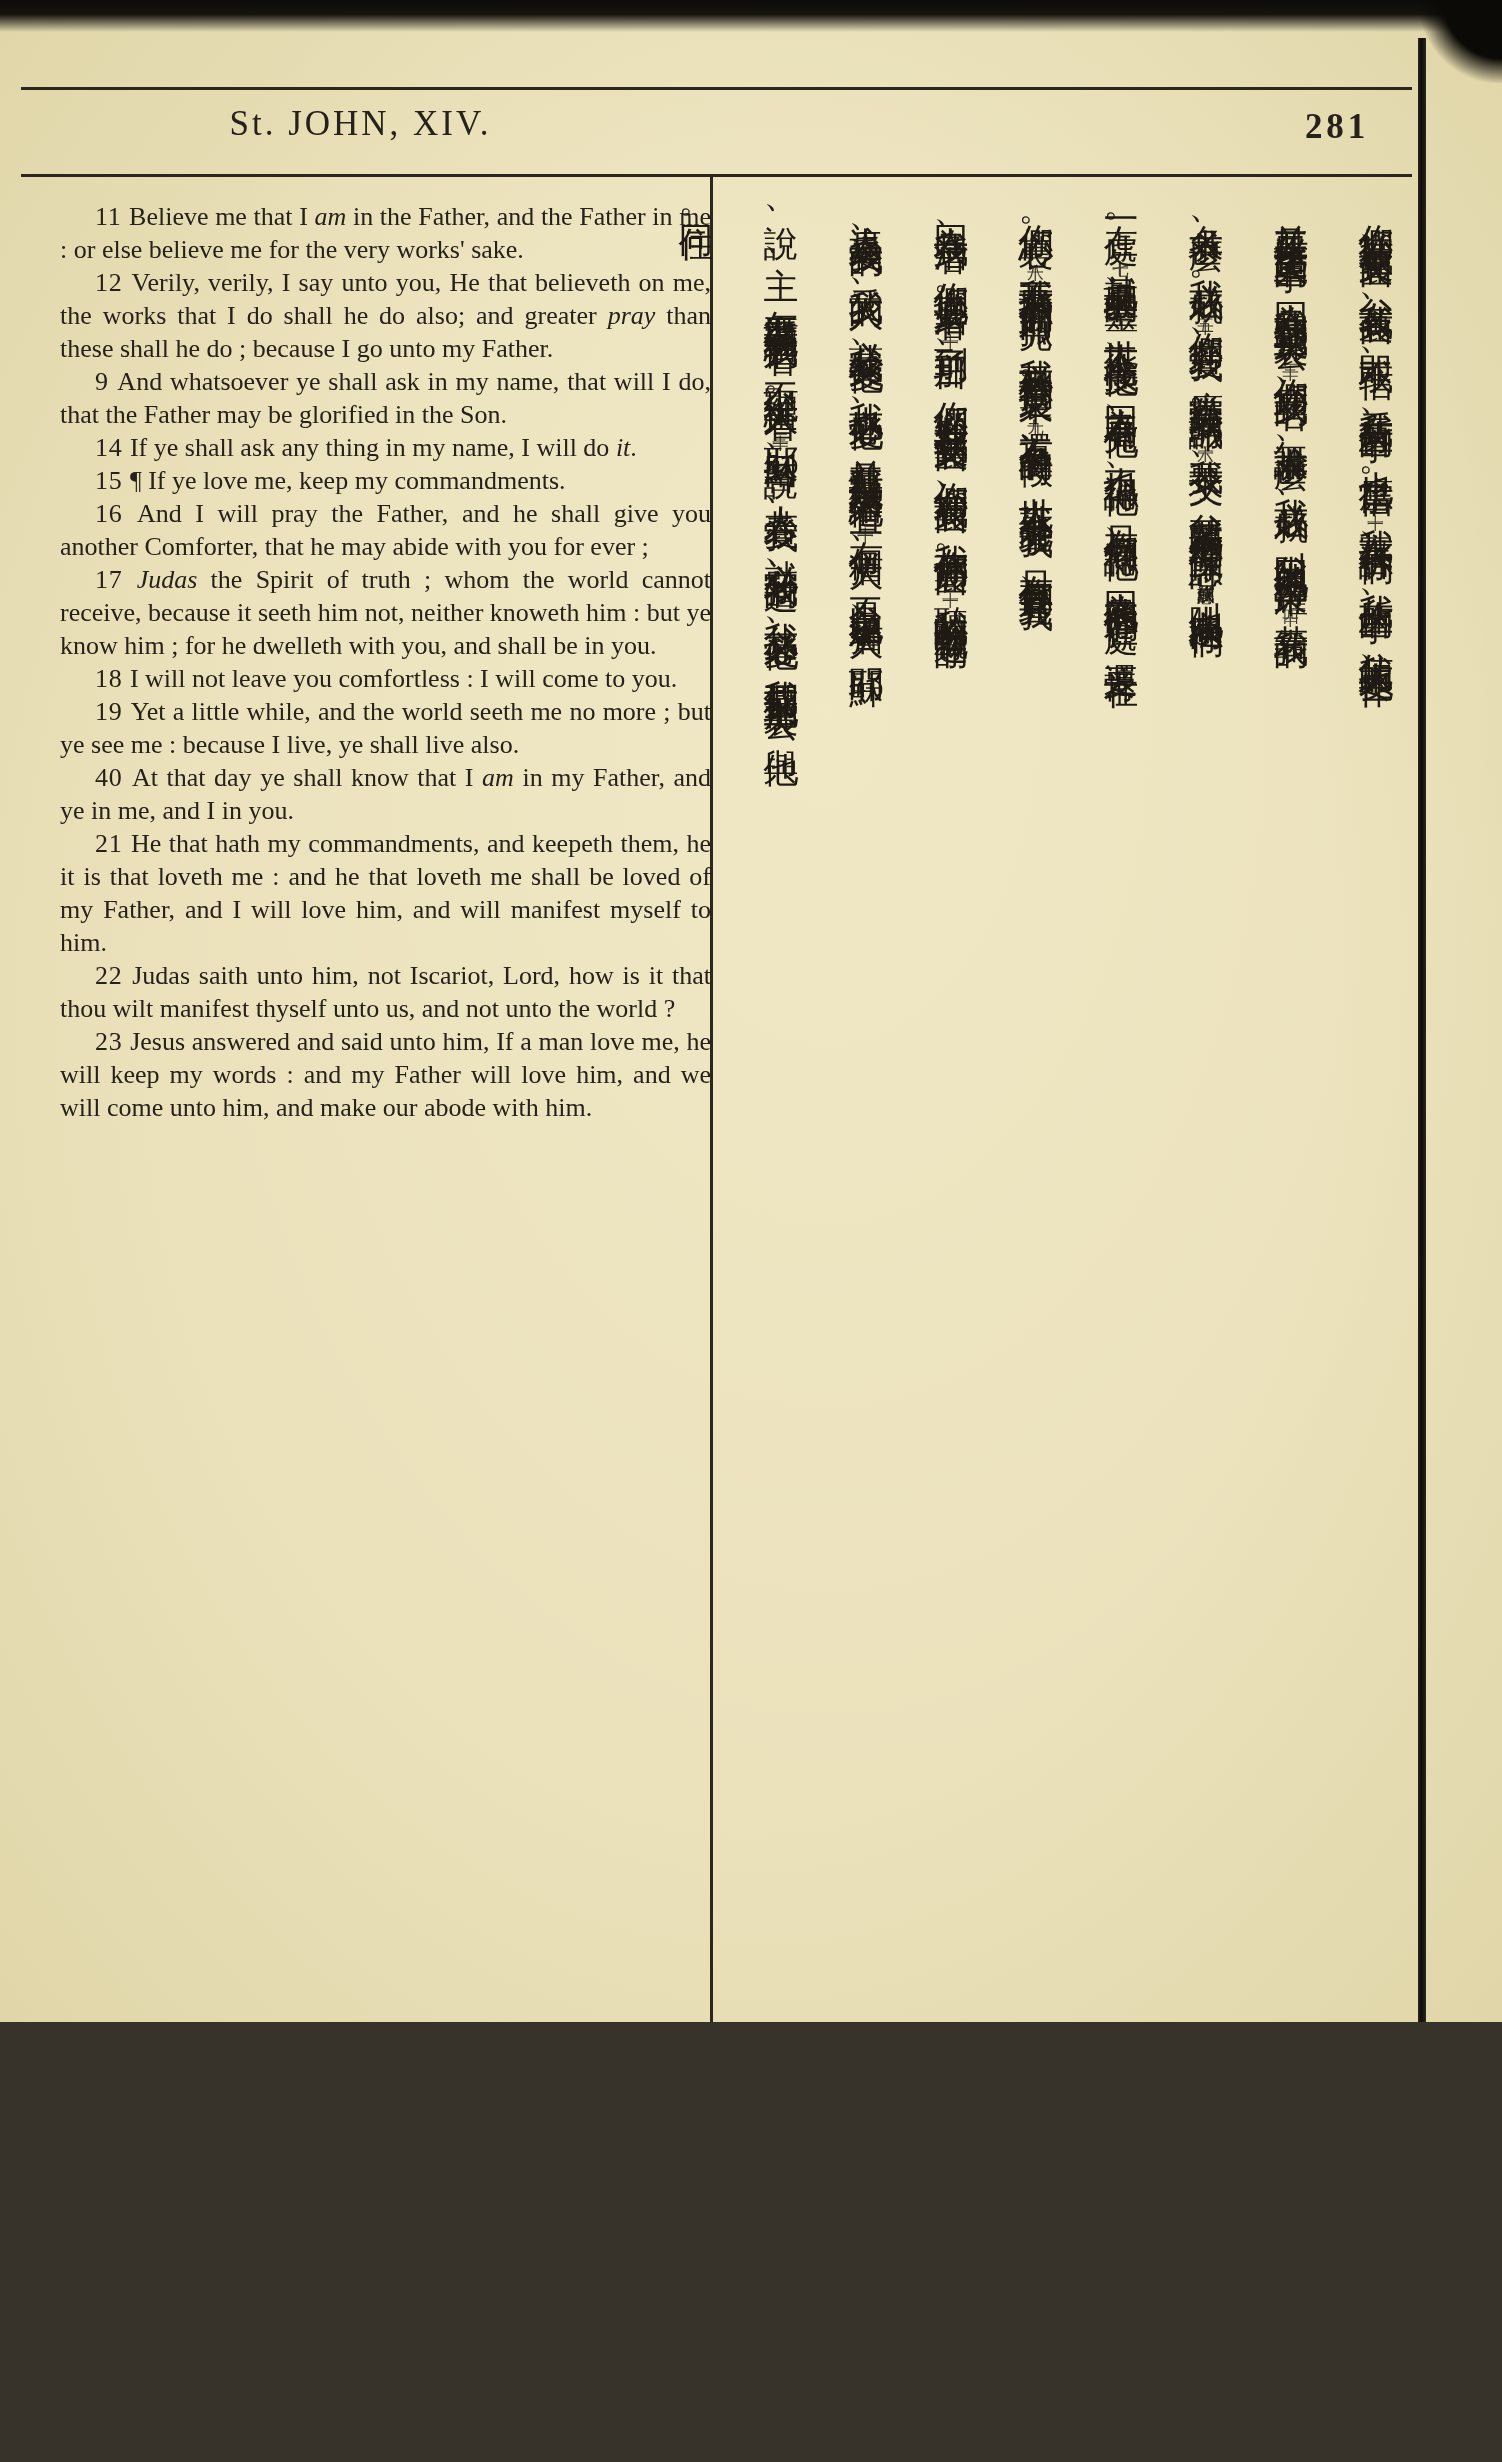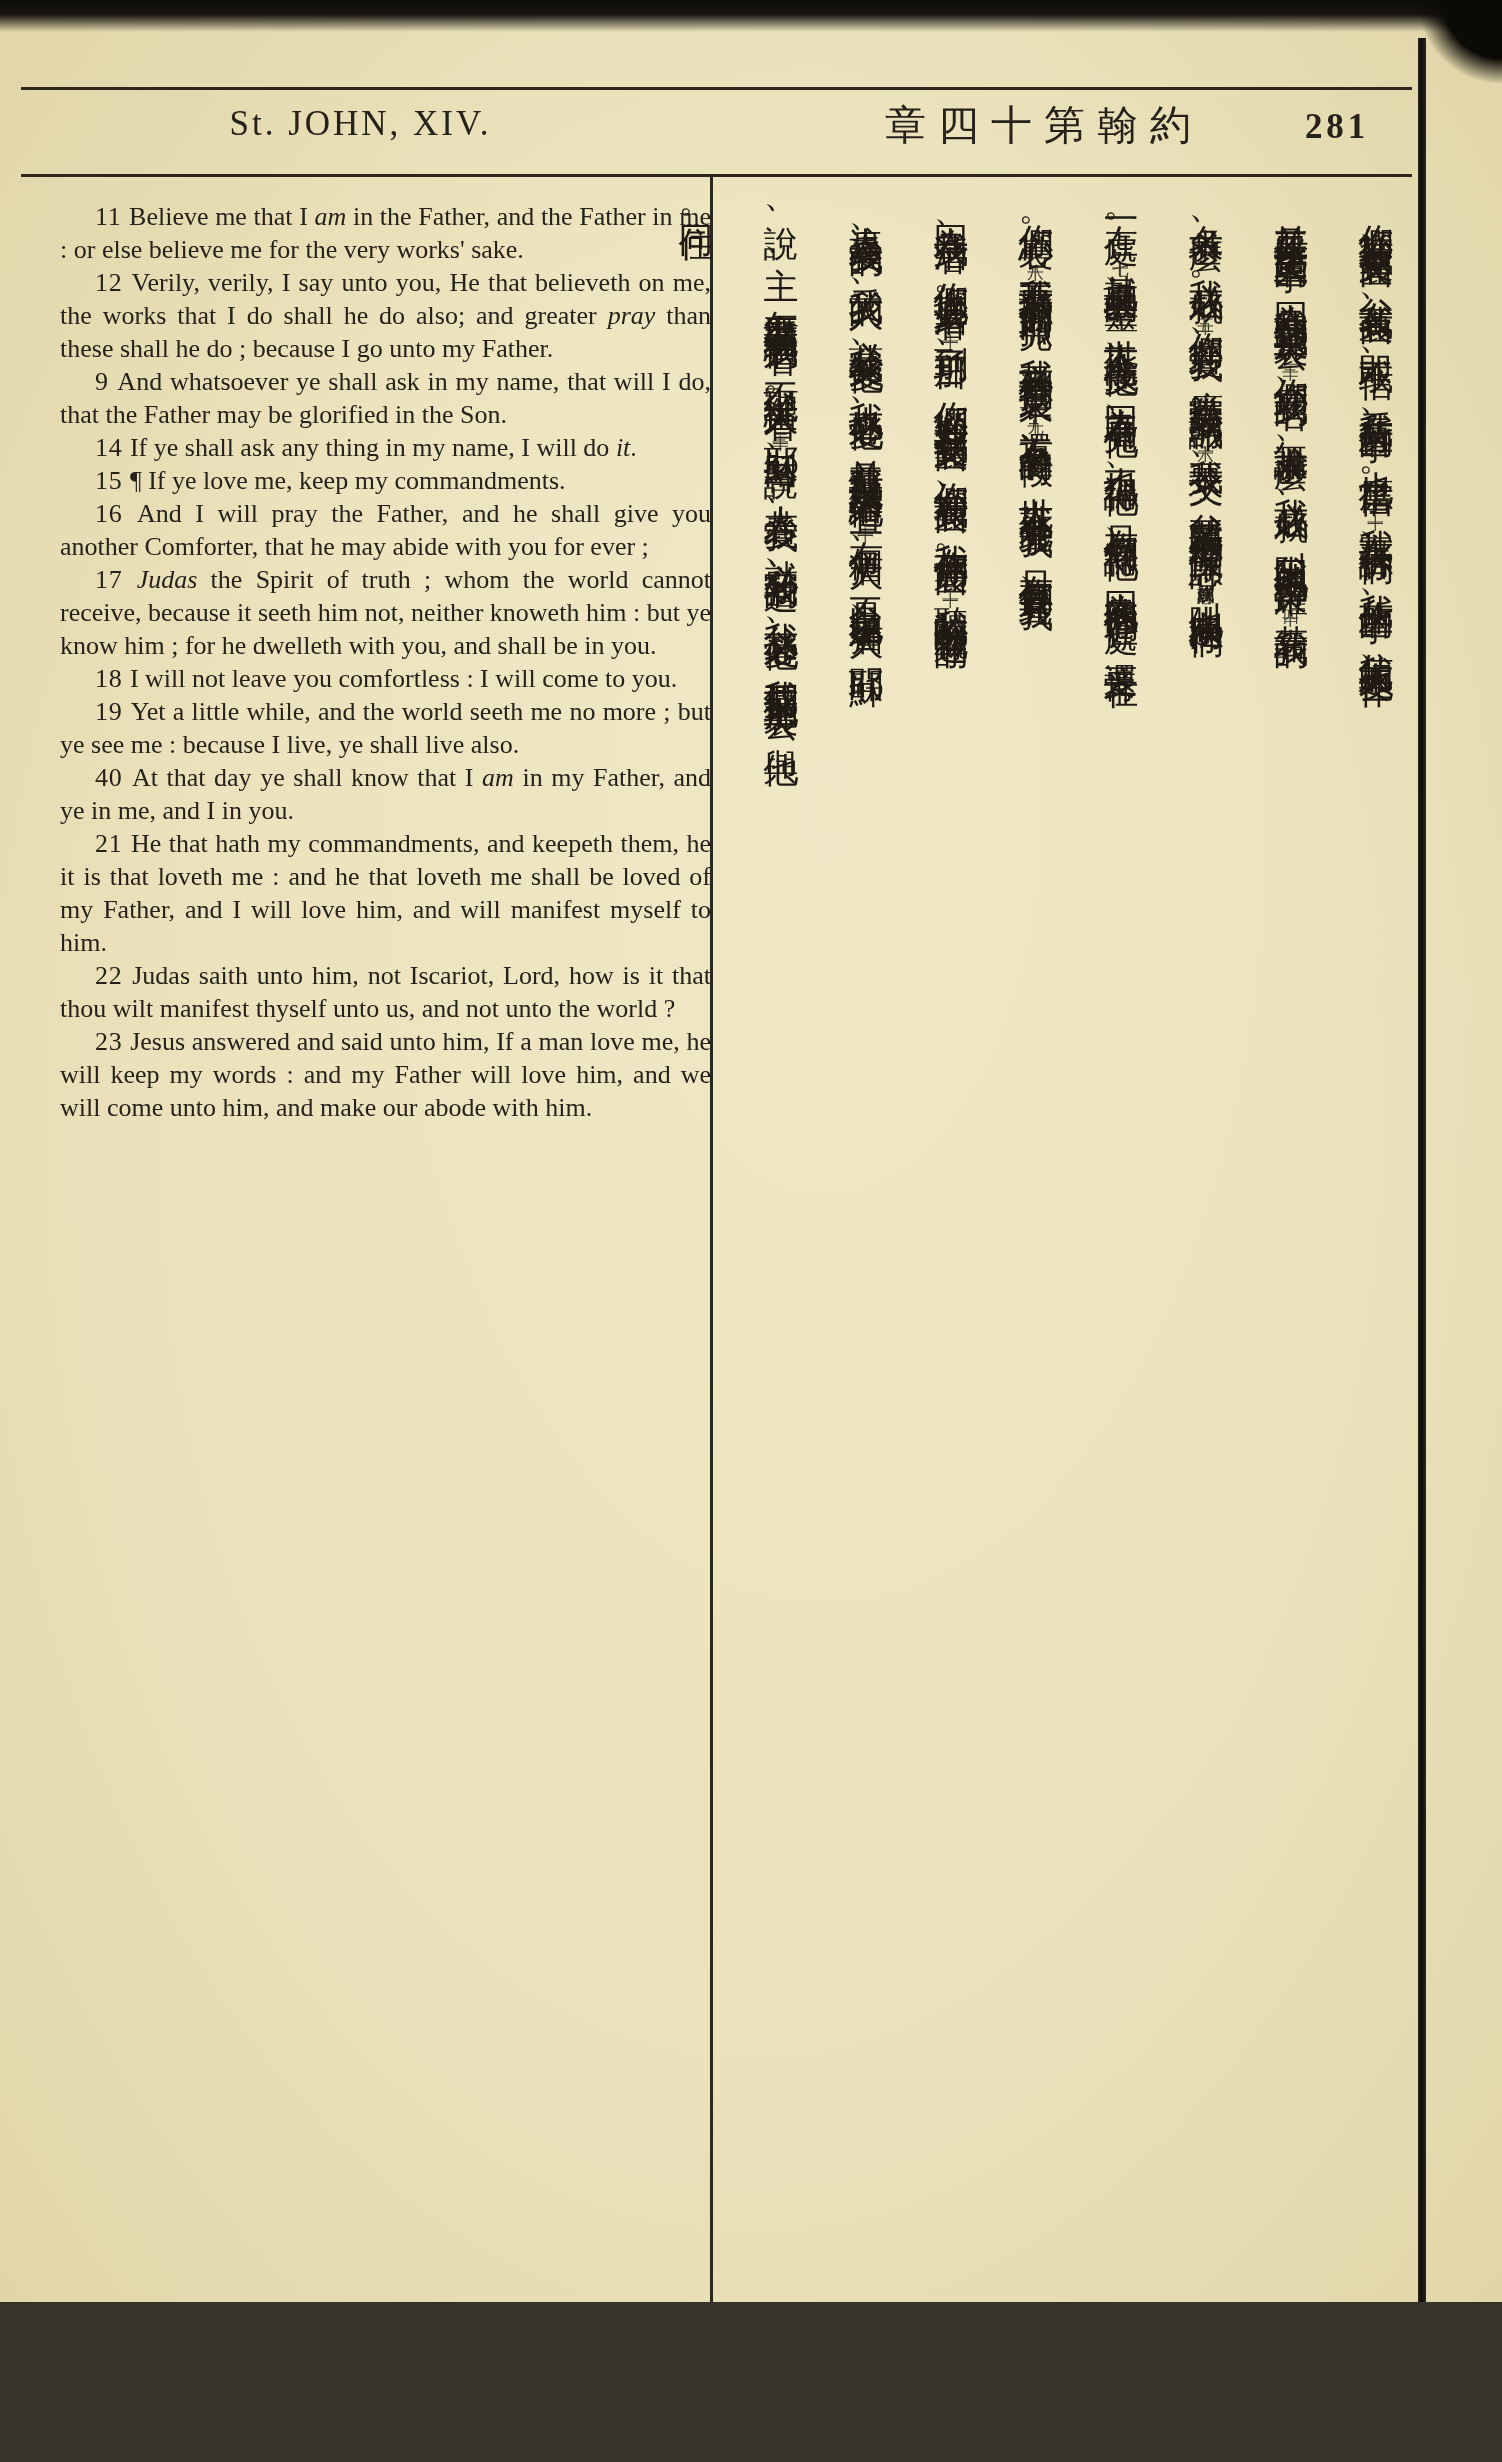--- a/index.html
+++ b/index.html
@@ -1,18 +1,18 @@
 <!DOCTYPE html>
 <html style="font-size:12px"><head>
 <meta charset="utf-8">
 <style>
   html,body { margin:0; padding:0; background:#37332b; }
   .page {
     position:relative;
-    width:1502px; height:2302px;
+    width:1502px; height:2022px;
     margin:0 auto;
     background:
       radial-gradient(ellipse at 55% 35%, rgba(255,250,225,0.25) 0%, rgba(255,250,225,0) 60%),
       radial-gradient(ellipse at 50% 50%, #ebe2bc 55%, #e0d6a9 100%);
     overflow:hidden;
     font-family:"Liberation Serif","DejaVu Serif",serif;
     color:#26211a;
   }
   
   .scan-band-top {
@@ -68,21 +68,20 @@
 
 <div class="page">
 
   <div class="scan-band-top"></div>
   <div class="scan-corner-blob"></div>
   <div class="scan-right-line"></div>
 
   <div class="rule rule-top"></div>
 
   <div class="title-en">St. JOHN, XIV.</div>
-  <div class="title-zh">章四十第翰約</div>
   <div class="page-num">281</div>
 
   <div class="rule rule-header"></div>
   <div class="rule divider"></div>
 
   <div class="english-verses">
       <p class="verse"><span class="vnum">11 </span>Believe me that I <i>am</i> in the Father, and the Father in me : or else believe me for the very works' sake.</p>
       <p class="verse"><span class="vnum">12 </span>Verily, verily, I say unto you, He that believeth on me, the works that I do shall he do also; and greater <i>pray</i> than these shall he do ; because I go unto my Father.</p>
       <p class="verse"><span class="vnum">9 </span>And whatsoever ye shall ask in my name, that will I do, that the Father may be glorified in the Son.</p>
       <p class="verse"><span class="vnum">14 </span>If ye shall ask any thing in my name, I will do <i>it</i>.</p>

